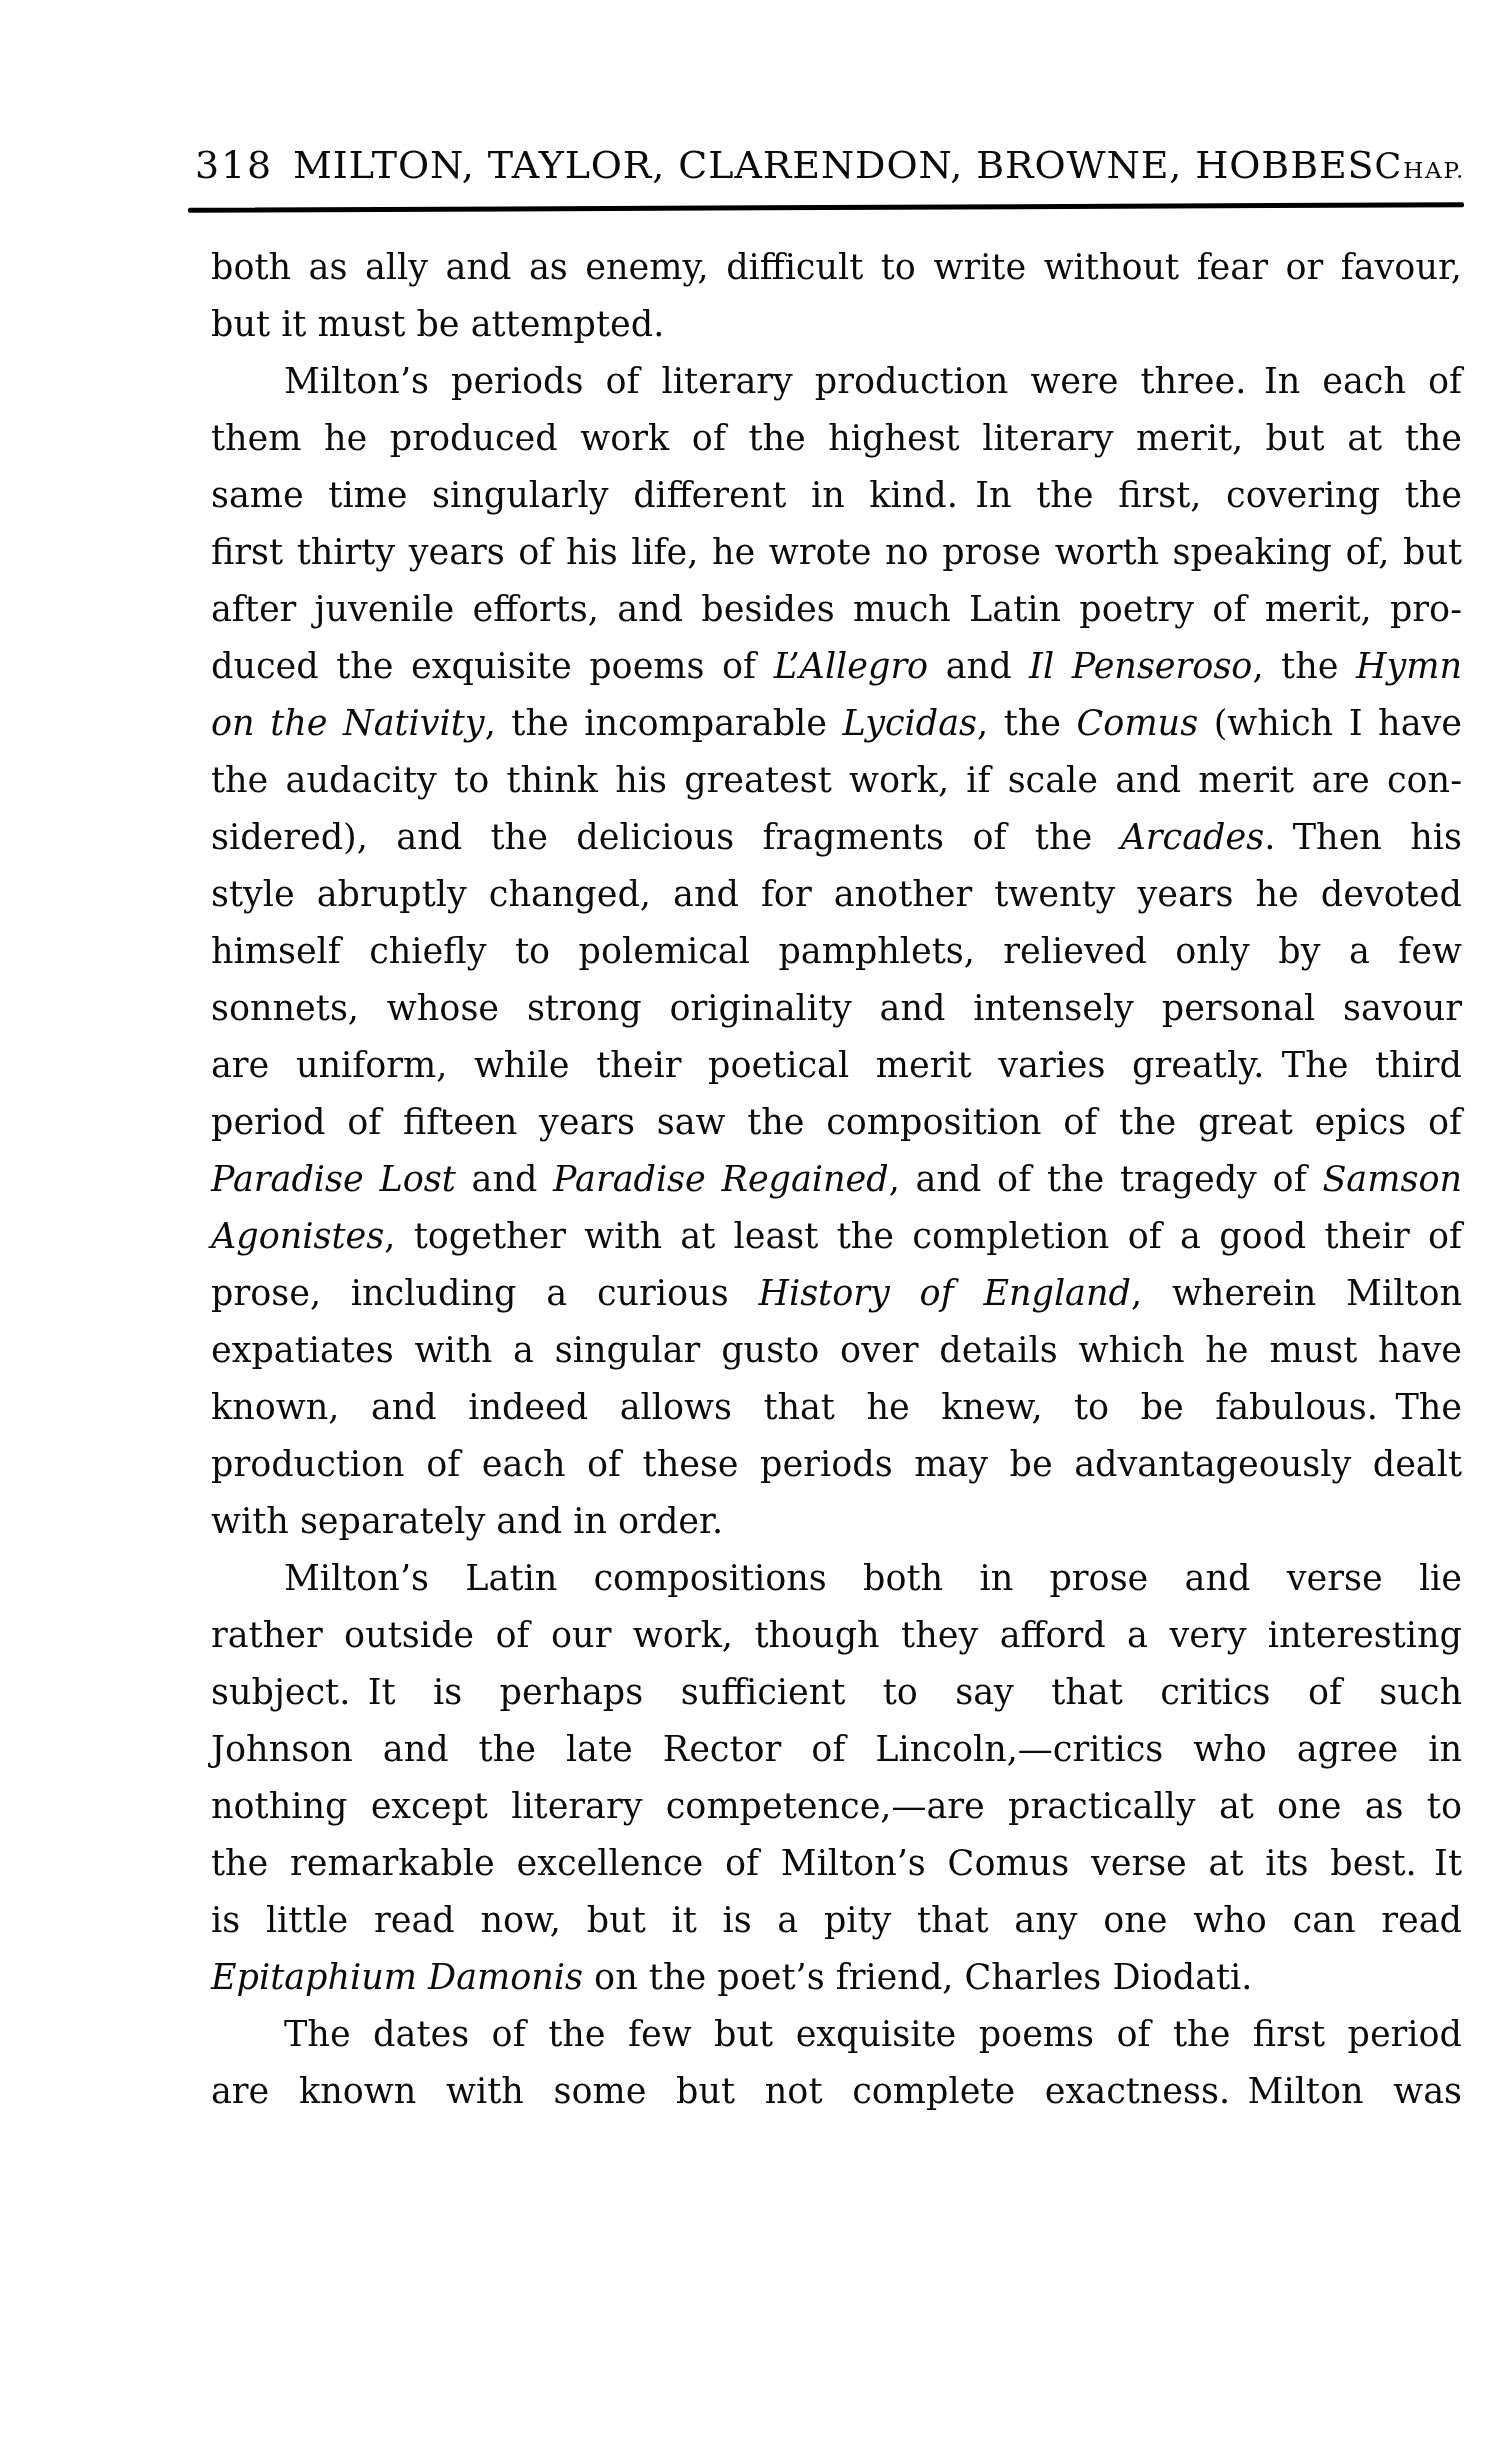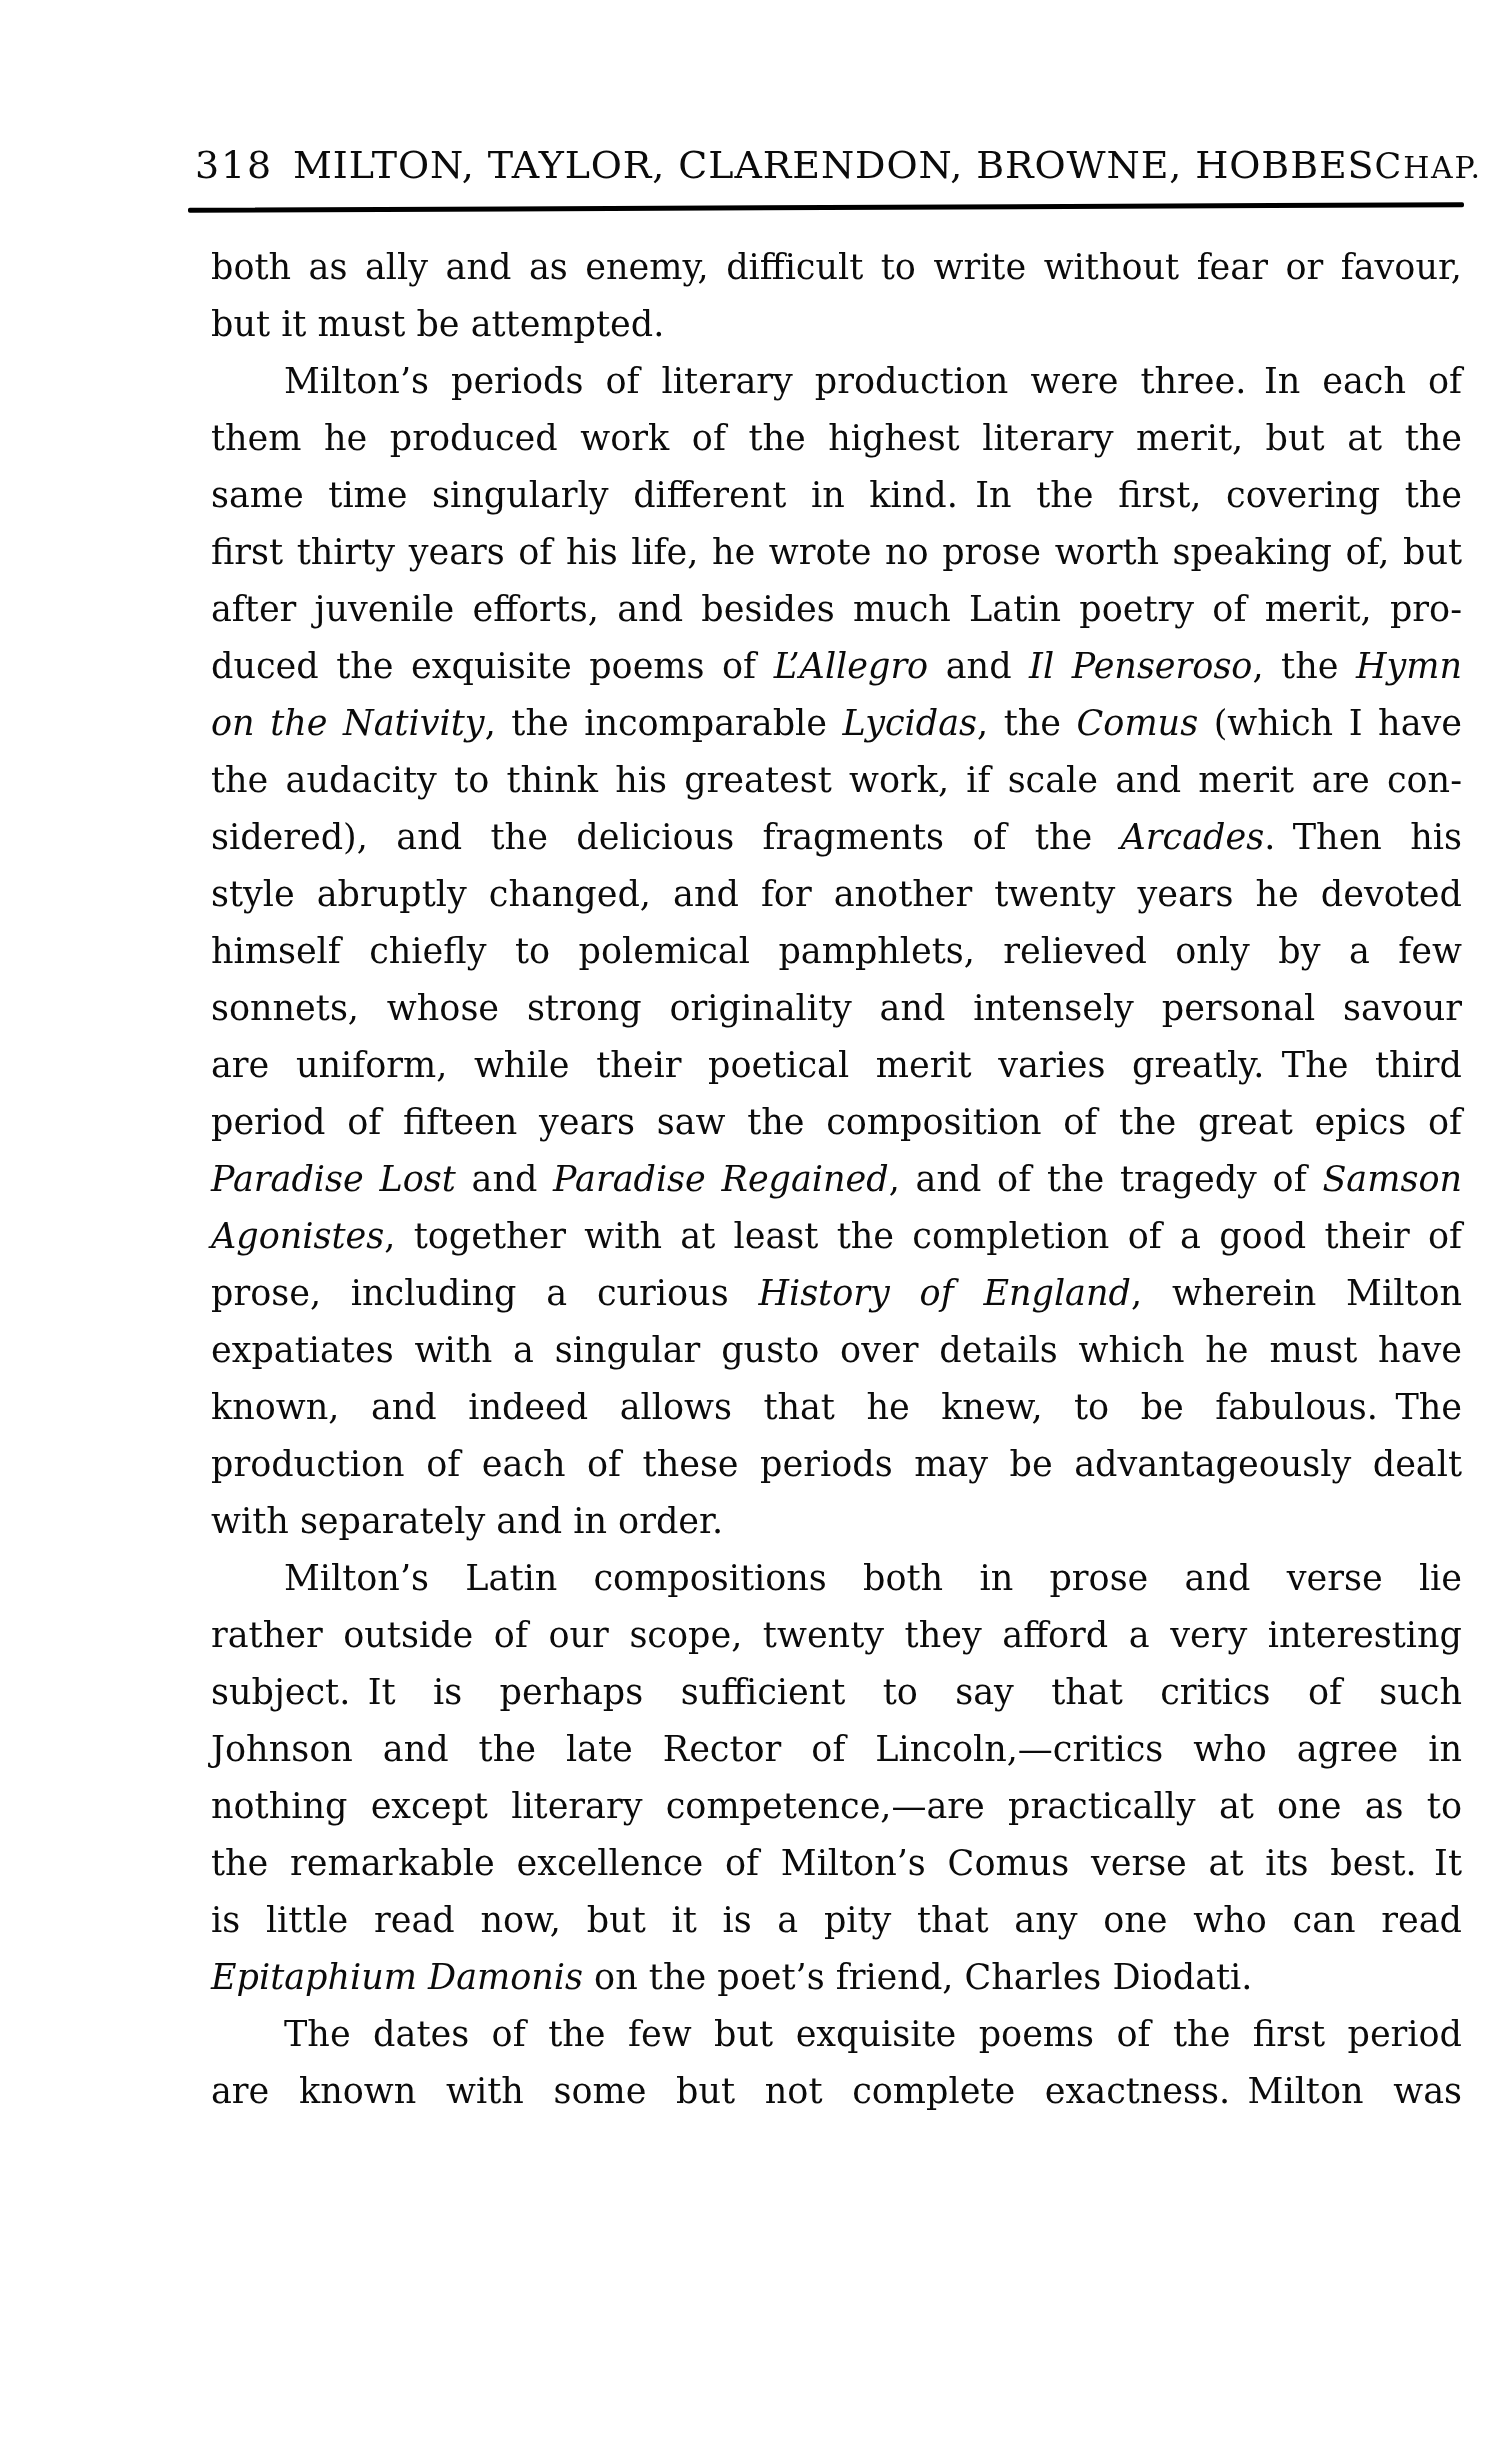--- a/index.html
+++ b/index.html
@@ -29,21 +29,21 @@
   .page-num {
     letter-spacing: 1.8px;
   }
   .running-title {
     margin-left: 20px;
     letter-spacing: 0.9px;
   }
   .chap-label {
     margin-left: auto;
     display: inline-block;
-    font-size: 30px;
+    font-size: 23px;
     letter-spacing: 1.8px;
     text-align: center;
   }
   .chap-label::first-letter {
     font-size: 35px;
   }
   .header-rule {
     position: absolute;
     left: 188px;
     top: 205px;
@@ -107,21 +107,21 @@
       <div class="line j"><span>are uniform, while their poetical merit varies greatly. The third</span></div>
       <div class="line j"><span>period of fifteen years saw the composition of the great epics of</span></div>
       <div class="line j"><i>Paradise Lost</i><span> and </span><i>Paradise Regained</i><span>, and of the tragedy of </span><i>Samson</i></div>
       <div class="line j"><i>Agonistes</i><span>, together with at least the completion of a good their of</span></div>
       <div class="line j"><span>prose, including a curious </span><i>History of England</i><span>, wherein Milton</span></div>
       <div class="line j"><span>expatiates with a singular gusto over details which he must have</span></div>
       <div class="line j"><span>known, and indeed allows that he knew, to be fabulous. The</span></div>
       <div class="line j"><span>production of each of these periods may be advantageously dealt</span></div>
       <div class="line"><span>with separately and in order.</span></div>
       <div class="line j indent"><span>Milton’s Latin compositions both in prose and verse lie</span></div>
-      <div class="line j"><span>rather outside of our scope, twenty they afford a very interesting</span></div>
+      <div class="line j"><span>rather outside of our work, though they afford a very interesting</span></div>
       <div class="line j"><span>subject. It is perhaps sufficient to say that critics of such</span></div>
       <div class="line j"><span>Johnson and the late Rector of Lincoln,—critics who agree in</span></div>
       <div class="line j"><span>nothing except literary competence,—are practically at one as to</span></div>
       <div class="line j"><span>the remarkable excellence of Milton’s Comus verse at its best. It</span></div>
       <div class="line j"><span>is little read now, but it is a pity that any one who can read</span></div>
       <div class="line"><i>Epitaphium Damonis</i><span> on the poet’s friend, Charles Diodati.</span></div>
       <div class="line j indent"><span>The dates of the few but exquisite poems of the first period</span></div>
       <div class="line j"><span>are known with some but not complete exactness. Milton was</span></div>
     </div>
 

